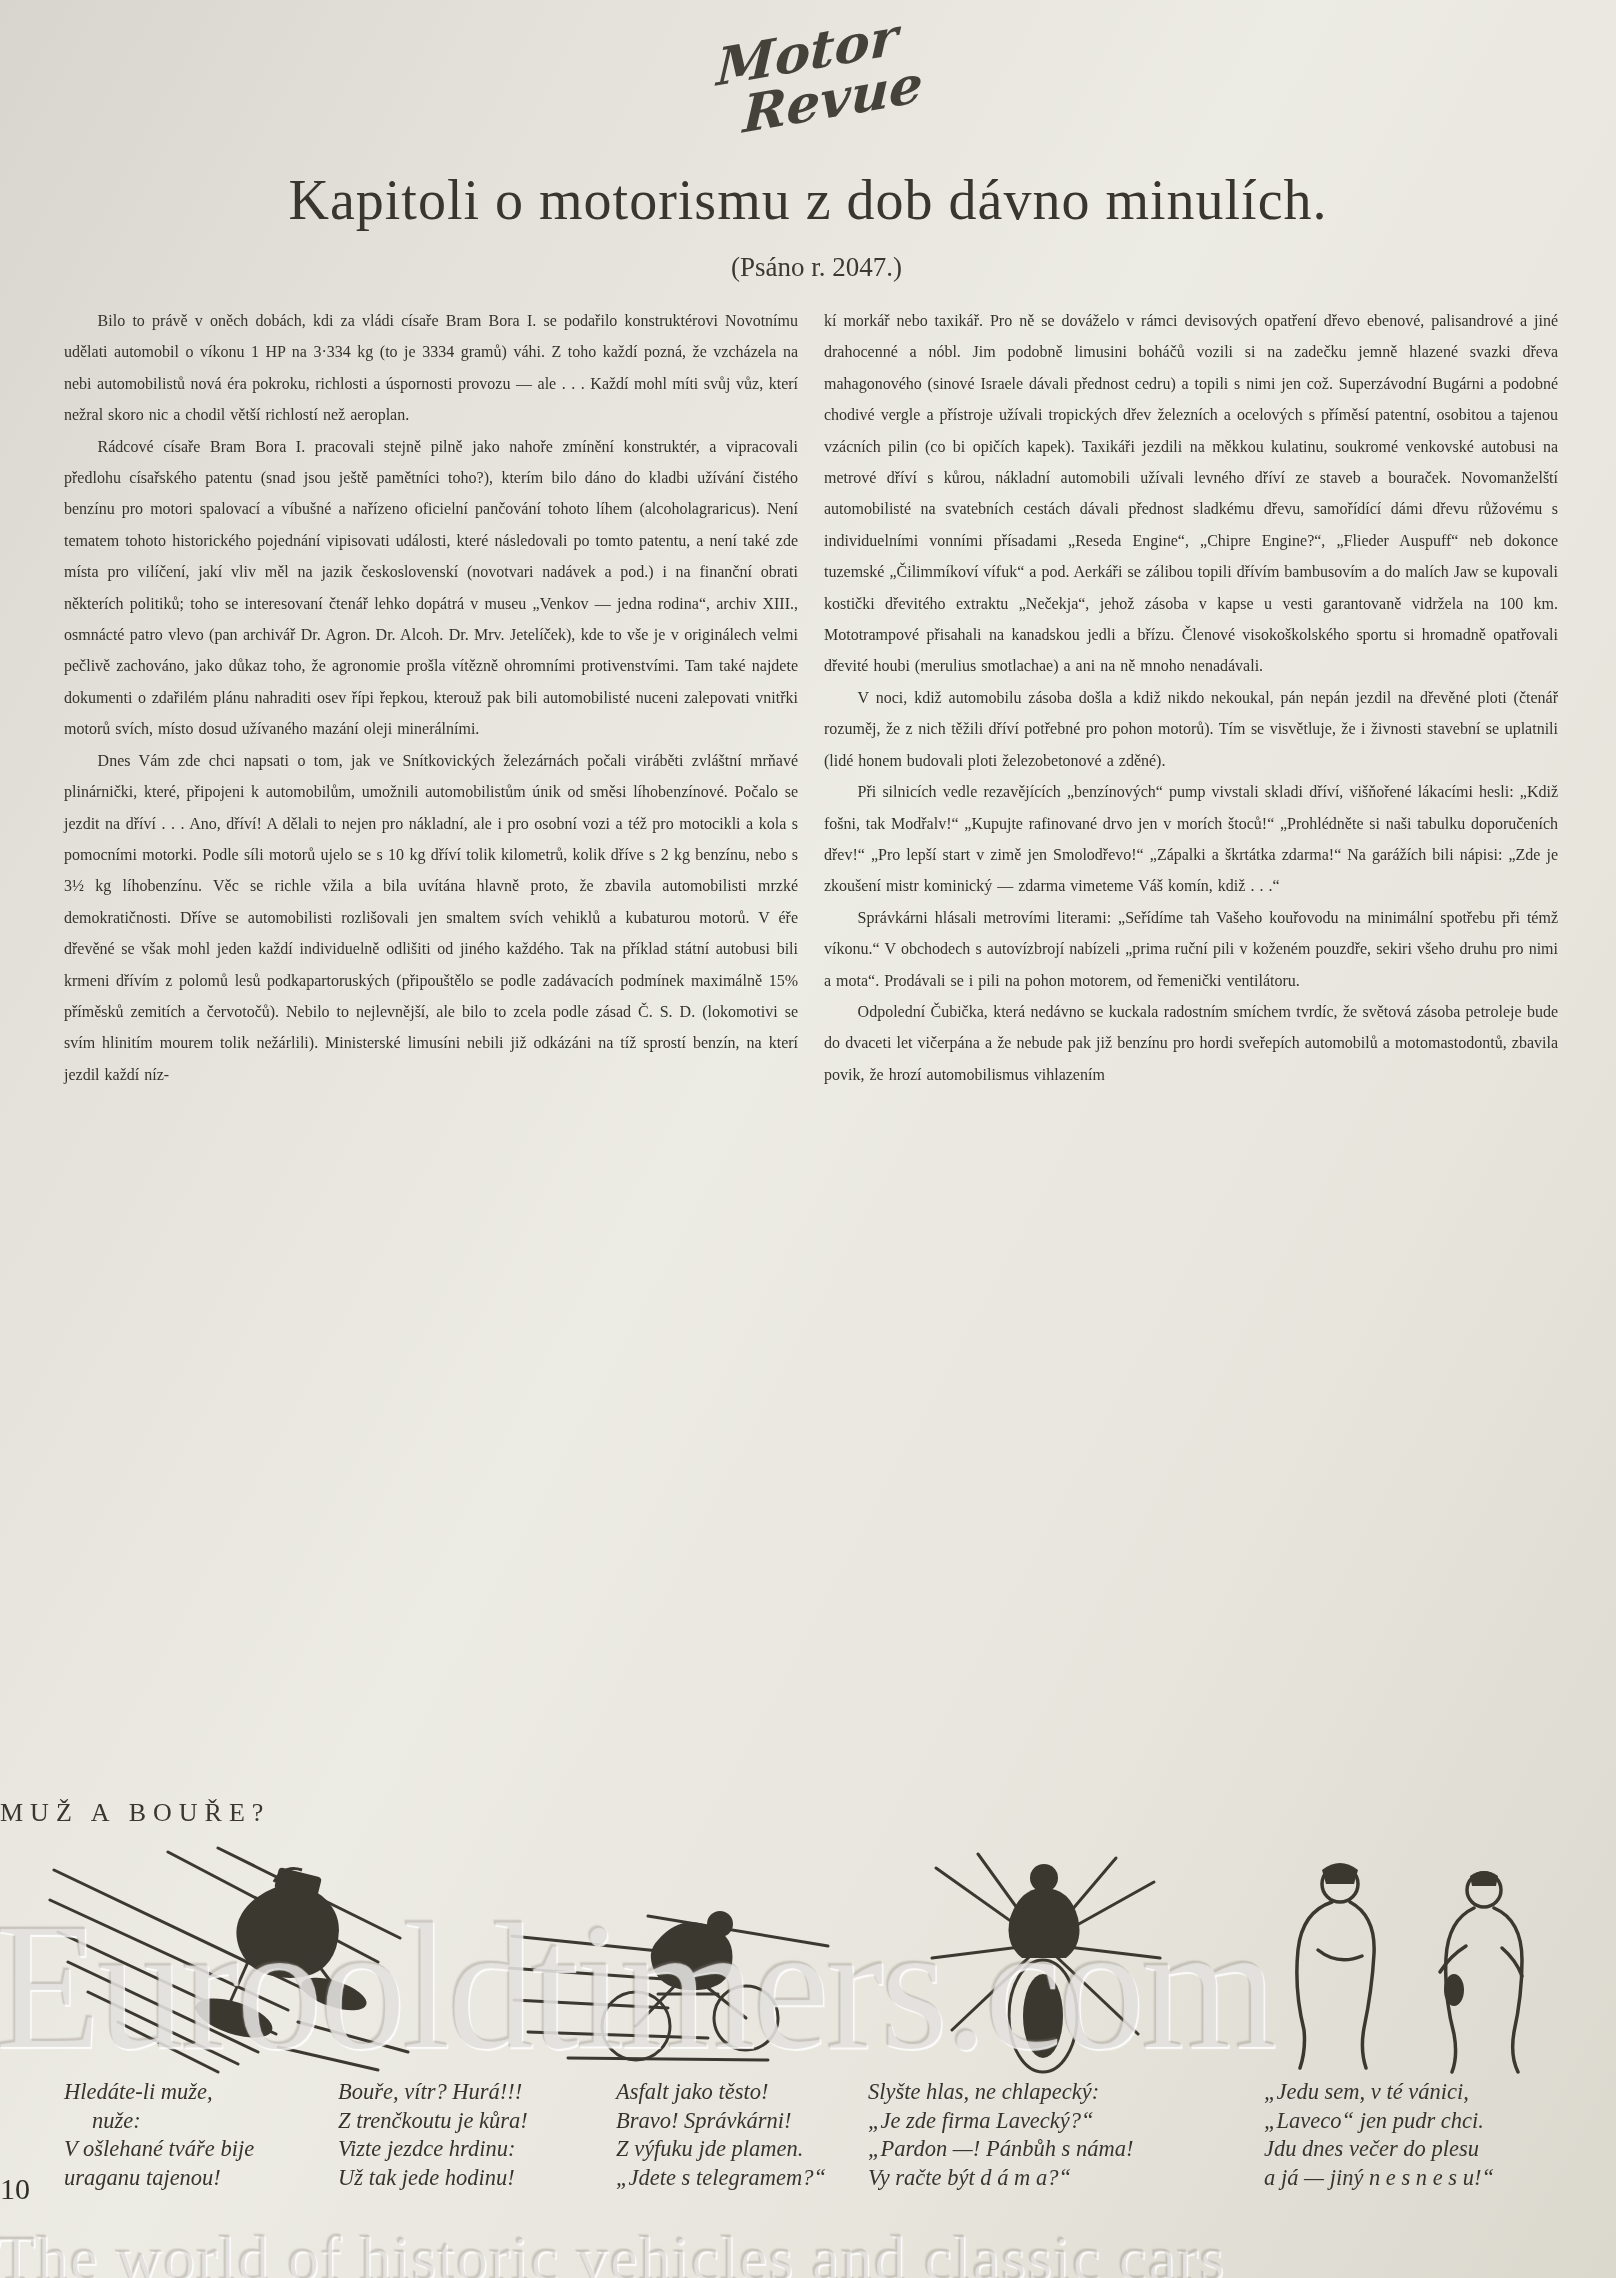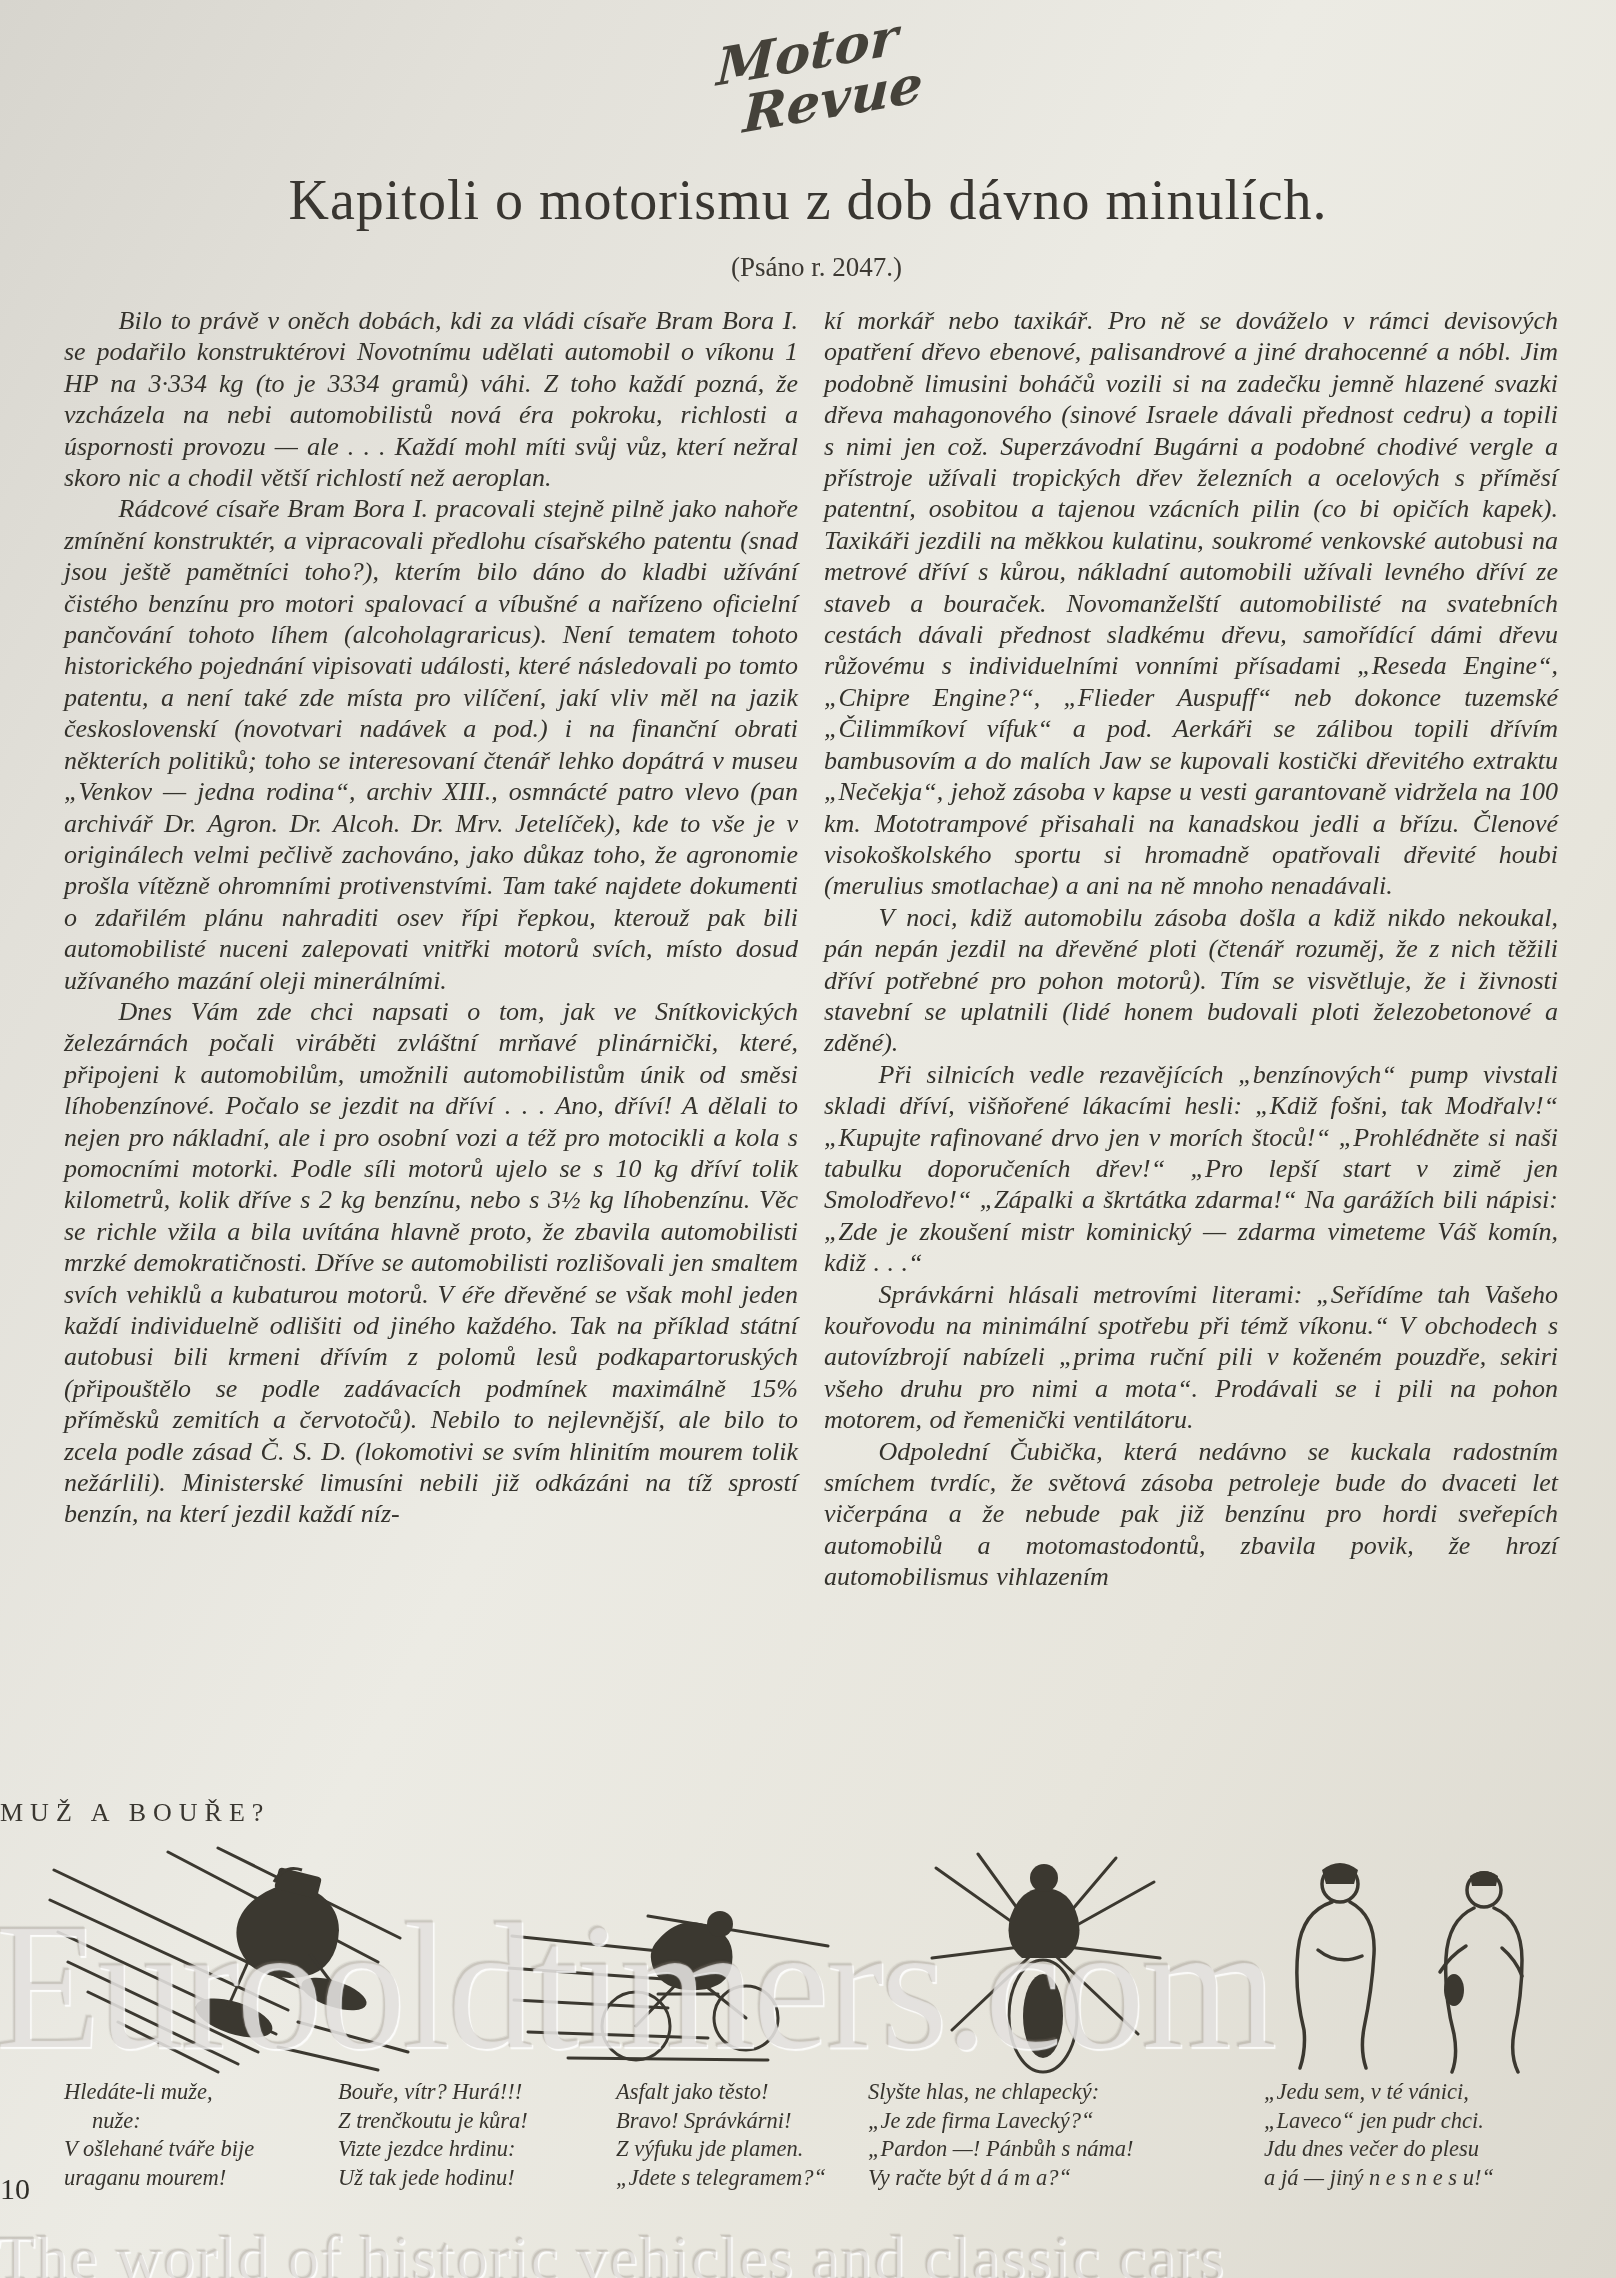--- a/index.html
+++ b/index.html
@@ -37,25 +37,24 @@
     text-align:center;
     font-size:27px;color:#3c3933;
   }
   
   .columns{
     position:absolute;top:305px;left:64px;width:1494px;
     display:flex;gap:26px;
   }
   .col{
     width:734px;
-    font-size:26px;line-height:31.4px;
+    font-size:16px;line-height:31.4px;
     text-align:justify;
     word-spacing:1px;
     color:#34322c;
-    font-style:italic;
   }
   .col p{margin:0;text-indent:2.1em;}
   .col p.noindent{text-indent:0;}
   
   .cartoon-heading{
     position:absolute;top:1798px;left:0;right:0;
     text-align:left;
     font-size:26px;letter-spacing:7px;
     color:#3a3731;
   }
@@ -220,21 +219,21 @@
         <ellipse cx="206" cy="140" rx="10" ry="16"></ellipse>
       </g>
     </svg>
   </div>
 
   <div class="captions">
     <div class="caption cap-1">
       <div class="ln">Hledáte-li muže,</div>
       <div class="ln indent">nuže:</div>
       <div class="ln">V ošlehané tváře bije</div>
-      <div class="ln">uraganu mourem!</div>
+      <div class="ln">uraganu tajenou!</div>
     </div>
     <div class="caption cap-2">
       <div class="ln">Bouře, vítr? Hurá!!!</div>
       <div class="ln">Z trenčkoutu je kůra!</div>
       <div class="ln">Vizte jezdce hrdinu:</div>
       <div class="ln">Už tak jede hodinu!</div>
     </div>
     <div class="caption cap-3">
       <div class="ln">Asfalt jako těsto!</div>
       <div class="ln">Bravo! Správkárni!</div>

